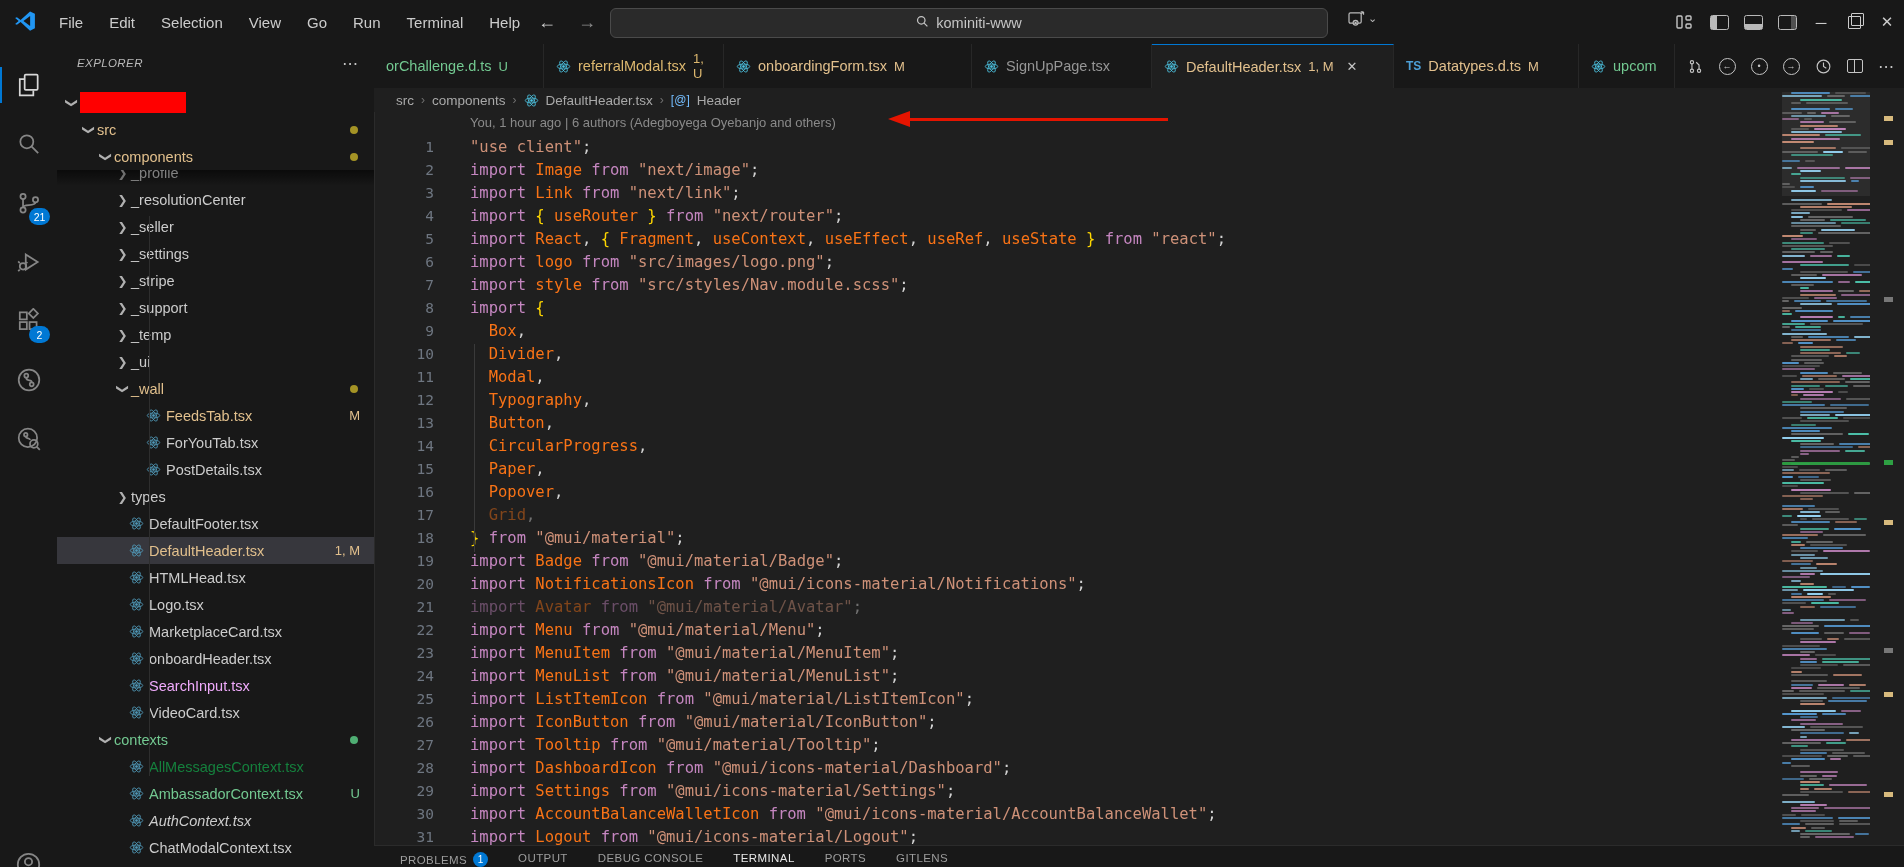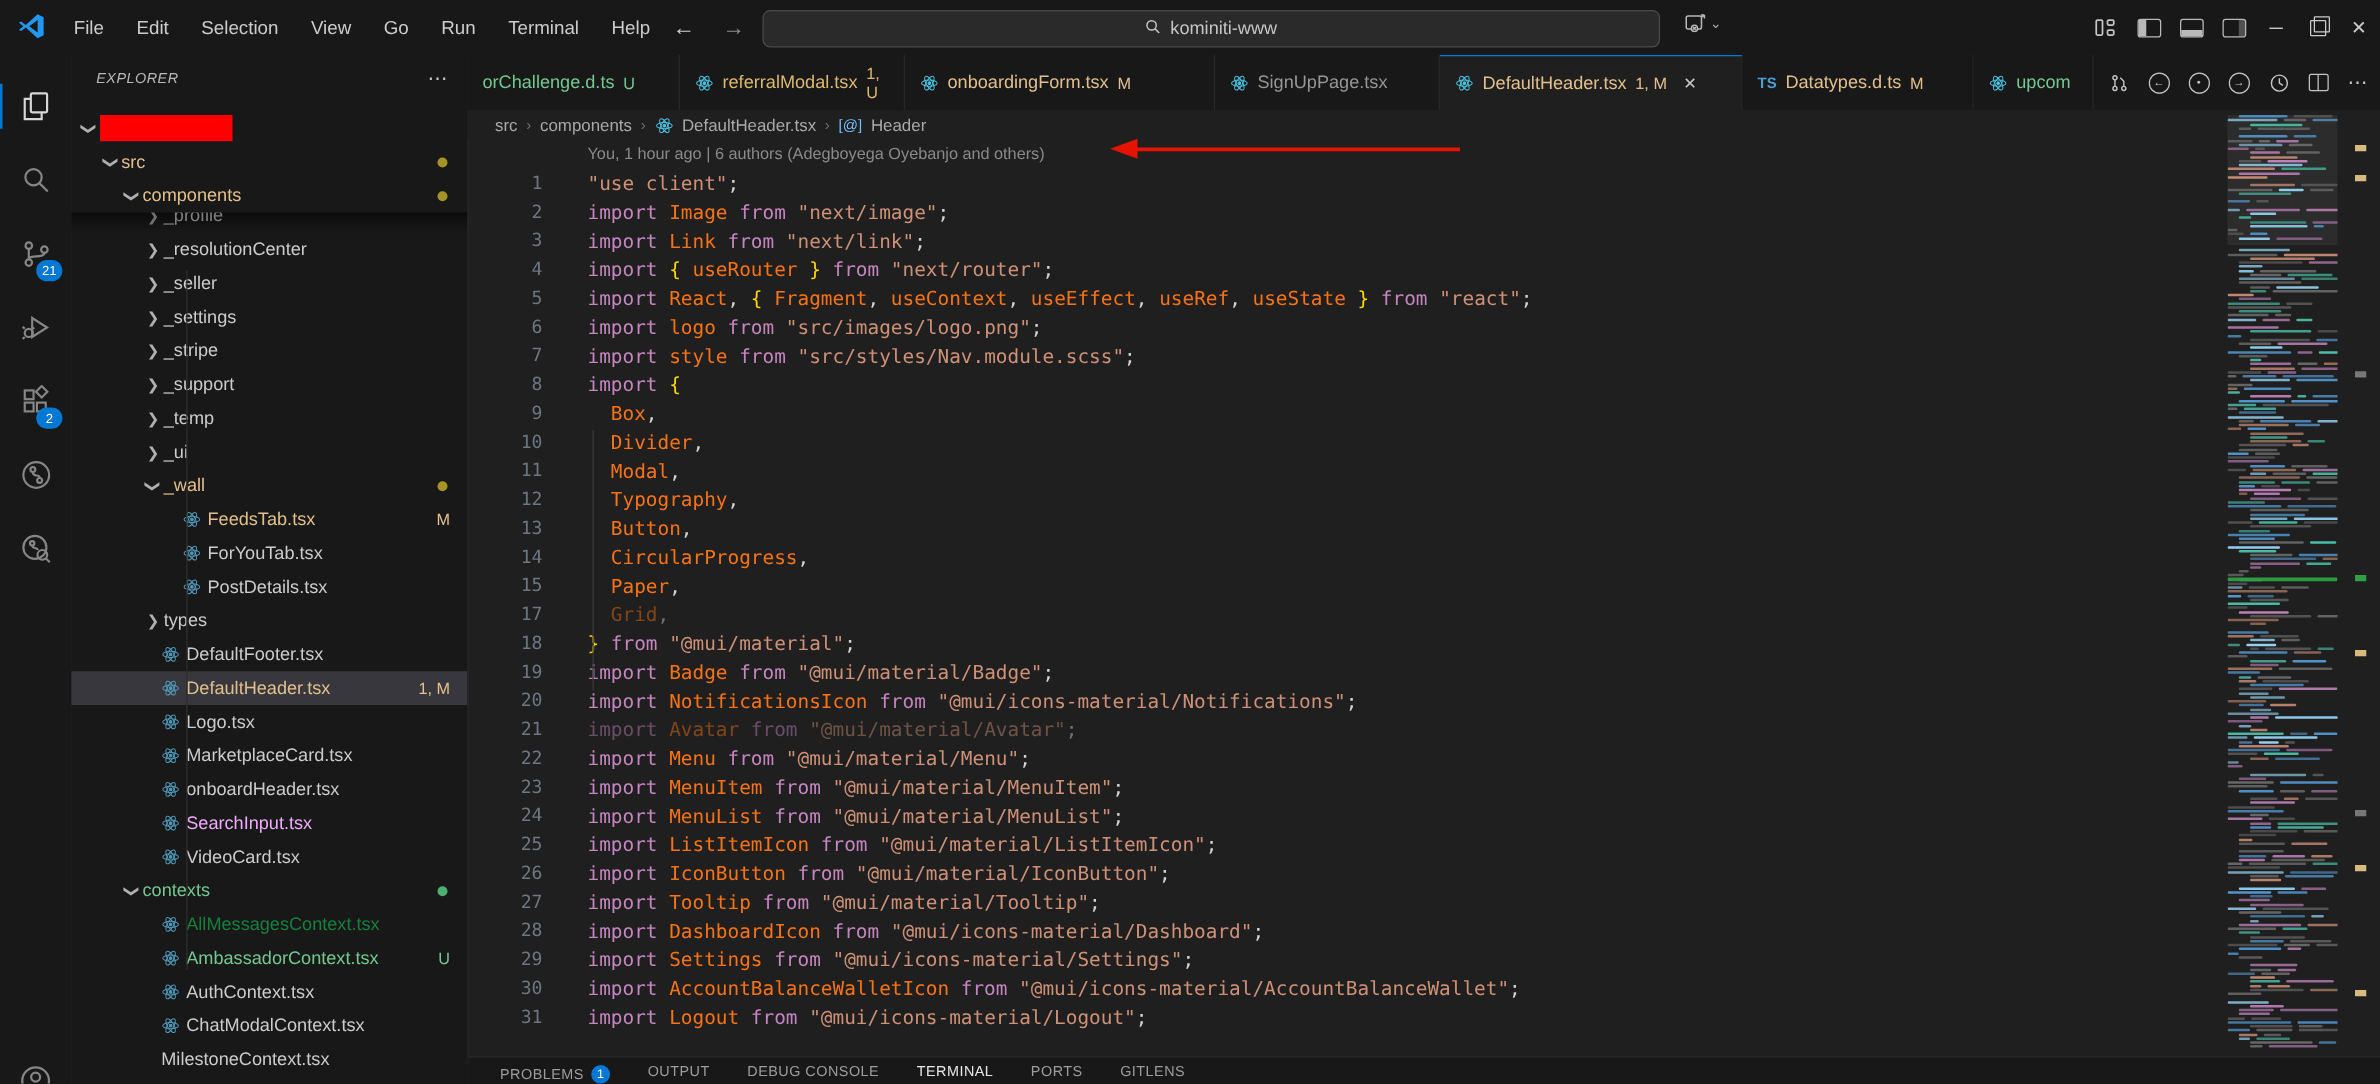--- a/index.html
+++ b/index.html
@@ -340,20 +340,31 @@
         </div>
         <div class="erow" style="padding-left: 72px;">
           <span class="ficon">
             <svg width="15" height="15" viewBox="0 0 24 24" fill="none" stroke="#519aba" stroke-width="1.3">
               <ellipse cx="12" cy="12" rx="10" ry="4"></ellipse>
               <ellipse cx="12" cy="12" rx="10" ry="4" transform="rotate(60 12 12)"></ellipse>
               <ellipse cx="12" cy="12" rx="10" ry="4" transform="rotate(120 12 12)"></ellipse>
               <circle cx="12" cy="12" r="1.7" fill="#519aba"></circle>
             </svg>
           </span>
+          <span class="lbl" style="color: rgb(204, 204, 204);">HTMLHead.tsx</span>
+        </div>
+        <div class="erow" style="padding-left: 72px;">
+          <span class="ficon">
+            <svg width="15" height="15" viewBox="0 0 24 24" fill="none" stroke="#519aba" stroke-width="1.3">
+              <ellipse cx="12" cy="12" rx="10" ry="4"></ellipse>
+              <ellipse cx="12" cy="12" rx="10" ry="4" transform="rotate(60 12 12)"></ellipse>
+              <ellipse cx="12" cy="12" rx="10" ry="4" transform="rotate(120 12 12)"></ellipse>
+              <circle cx="12" cy="12" r="1.7" fill="#519aba"></circle>
+            </svg>
+          </span>
           <span class="lbl" style="color: rgb(204, 204, 204);">Logo.tsx</span>
         </div>
         <div class="erow" style="padding-left: 72px;">
           <span class="ficon">
             <svg width="15" height="15" viewBox="0 0 24 24" fill="none" stroke="#519aba" stroke-width="1.3">
               <ellipse cx="12" cy="12" rx="10" ry="4"></ellipse>
               <ellipse cx="12" cy="12" rx="10" ry="4" transform="rotate(60 12 12)"></ellipse>
               <ellipse cx="12" cy="12" rx="10" ry="4" transform="rotate(120 12 12)"></ellipse>
               <circle cx="12" cy="12" r="1.7" fill="#519aba"></circle>
             </svg>
@@ -414,21 +425,21 @@
             <svg width="15" height="15" viewBox="0 0 24 24" fill="none" stroke="#519aba" stroke-width="1.3">
               <ellipse cx="12" cy="12" rx="10" ry="4"></ellipse>
               <ellipse cx="12" cy="12" rx="10" ry="4" transform="rotate(60 12 12)"></ellipse>
               <ellipse cx="12" cy="12" rx="10" ry="4" transform="rotate(120 12 12)"></ellipse>
               <circle cx="12" cy="12" r="1.7" fill="#519aba"></circle>
             </svg>
           </span>
           <span class="lbl" style="color: rgb(115, 201, 145);">AmbassadorContext.tsx</span>
           <span class="rbadge" style="color: rgb(115, 201, 145);">U</span>
         </div>
-        <div class="erow" style="padding-left: 72px;">
+        <div class="erow" style="padding-left: 72px; font-style: italic;">
           <span class="ficon">
             <svg width="15" height="15" viewBox="0 0 24 24" fill="none" stroke="#519aba" stroke-width="1.3">
               <ellipse cx="12" cy="12" rx="10" ry="4"></ellipse>
               <ellipse cx="12" cy="12" rx="10" ry="4" transform="rotate(60 12 12)"></ellipse>
               <ellipse cx="12" cy="12" rx="10" ry="4" transform="rotate(120 12 12)"></ellipse>
               <circle cx="12" cy="12" r="1.7" fill="#519aba"></circle>
             </svg>
           </span>
           <span class="lbl" style="color: rgb(204, 204, 204);">AuthContext.tsx</span>
         </div>
@@ -585,20 +596,21 @@
         <div class="codeline"><span class="ln">6</span><span class="lc"><span class="tk-k">import </span><span class="tk-i">logo </span><span class="tk-k">from </span><span class="tk-s">"src/images/logo.png"</span><span class="tk-p">;</span></span></div>
         <div class="codeline"><span class="ln">7</span><span class="lc"><span class="tk-k">import </span><span class="tk-i">style </span><span class="tk-k">from </span><span class="tk-s">"src/styles/Nav.module.scss"</span><span class="tk-p">;</span></span></div>
         <div class="codeline"><span class="ln">8</span><span class="lc"><span class="tk-k">import </span><span class="tk-b">{</span></span></div>
         <div class="codeline"><span class="ln">9</span><span class="lc"><span class="tk-p">  </span><span class="tk-i">Box</span><span class="tk-p">,</span></span></div>
         <div class="codeline"><span class="ln">10</span><span class="lc"><span class="tk-p">  </span><span class="tk-i">Divider</span><span class="tk-p">,</span></span></div>
         <div class="codeline"><span class="ln">11</span><span class="lc"><span class="tk-p">  </span><span class="tk-i">Modal</span><span class="tk-p">,</span></span></div>
         <div class="codeline"><span class="ln">12</span><span class="lc"><span class="tk-p">  </span><span class="tk-i">Typography</span><span class="tk-p">,</span></span></div>
         <div class="codeline"><span class="ln">13</span><span class="lc"><span class="tk-p">  </span><span class="tk-i">Button</span><span class="tk-p">,</span></span></div>
         <div class="codeline"><span class="ln">14</span><span class="lc"><span class="tk-p">  </span><span class="tk-i">CircularProgress</span><span class="tk-p">,</span></span></div>
         <div class="codeline"><span class="ln">15</span><span class="lc"><span class="tk-p">  </span><span class="tk-i">Paper</span><span class="tk-p">,</span></span></div>
+        <div class="codeline"><span class="ln">16</span><span class="lc"><span class="tk-p">  </span><span class="tk-i">Popover</span><span class="tk-p">,</span></span></div>
         <div class="codeline dimline"><span class="ln">17</span><span class="lc"><span class="tk-p">  </span><span class="tk-i">Grid</span><span class="tk-p">,</span></span></div>
         <div class="codeline"><span class="ln">18</span><span class="lc"><span class="tk-b">} </span><span class="tk-k">from </span><span class="tk-s">"@mui/material"</span><span class="tk-p">;</span></span></div>
         <div class="codeline"><span class="ln">19</span><span class="lc"><span class="tk-k">import </span><span class="tk-i">Badge </span><span class="tk-k">from </span><span class="tk-s">"@mui/material/Badge"</span><span class="tk-p">;</span></span></div>
         <div class="codeline"><span class="ln">20</span><span class="lc"><span class="tk-k">import </span><span class="tk-i">NotificationsIcon </span><span class="tk-k">from </span><span class="tk-s">"@mui/icons-material/Notifications"</span><span class="tk-p">;</span></span></div>
         <div class="codeline dimline"><span class="ln">21</span><span class="lc"><span class="tk-k">import </span><span class="tk-i">Avatar </span><span class="tk-k">from </span><span class="tk-s">"@mui/material/Avatar"</span><span class="tk-p">;</span></span></div>
         <div class="codeline"><span class="ln">22</span><span class="lc"><span class="tk-k">import </span><span class="tk-i">Menu </span><span class="tk-k">from </span><span class="tk-s">"@mui/material/Menu"</span><span class="tk-p">;</span></span></div>
         <div class="codeline"><span class="ln">23</span><span class="lc"><span class="tk-k">import </span><span class="tk-i">MenuItem </span><span class="tk-k">from </span><span class="tk-s">"@mui/material/MenuItem"</span><span class="tk-p">;</span></span></div>
         <div class="codeline"><span class="ln">24</span><span class="lc"><span class="tk-k">import </span><span class="tk-i">MenuList </span><span class="tk-k">from </span><span class="tk-s">"@mui/material/MenuList"</span><span class="tk-p">;</span></span></div>
         <div class="codeline"><span class="ln">25</span><span class="lc"><span class="tk-k">import </span><span class="tk-i">ListItemIcon </span><span class="tk-k">from </span><span class="tk-s">"@mui/material/ListItemIcon"</span><span class="tk-p">;</span></span></div>
         <div class="codeline"><span class="ln">26</span><span class="lc"><span class="tk-k">import </span><span class="tk-i">IconButton </span><span class="tk-k">from </span><span class="tk-s">"@mui/material/IconButton"</span><span class="tk-p">;</span></span></div>

